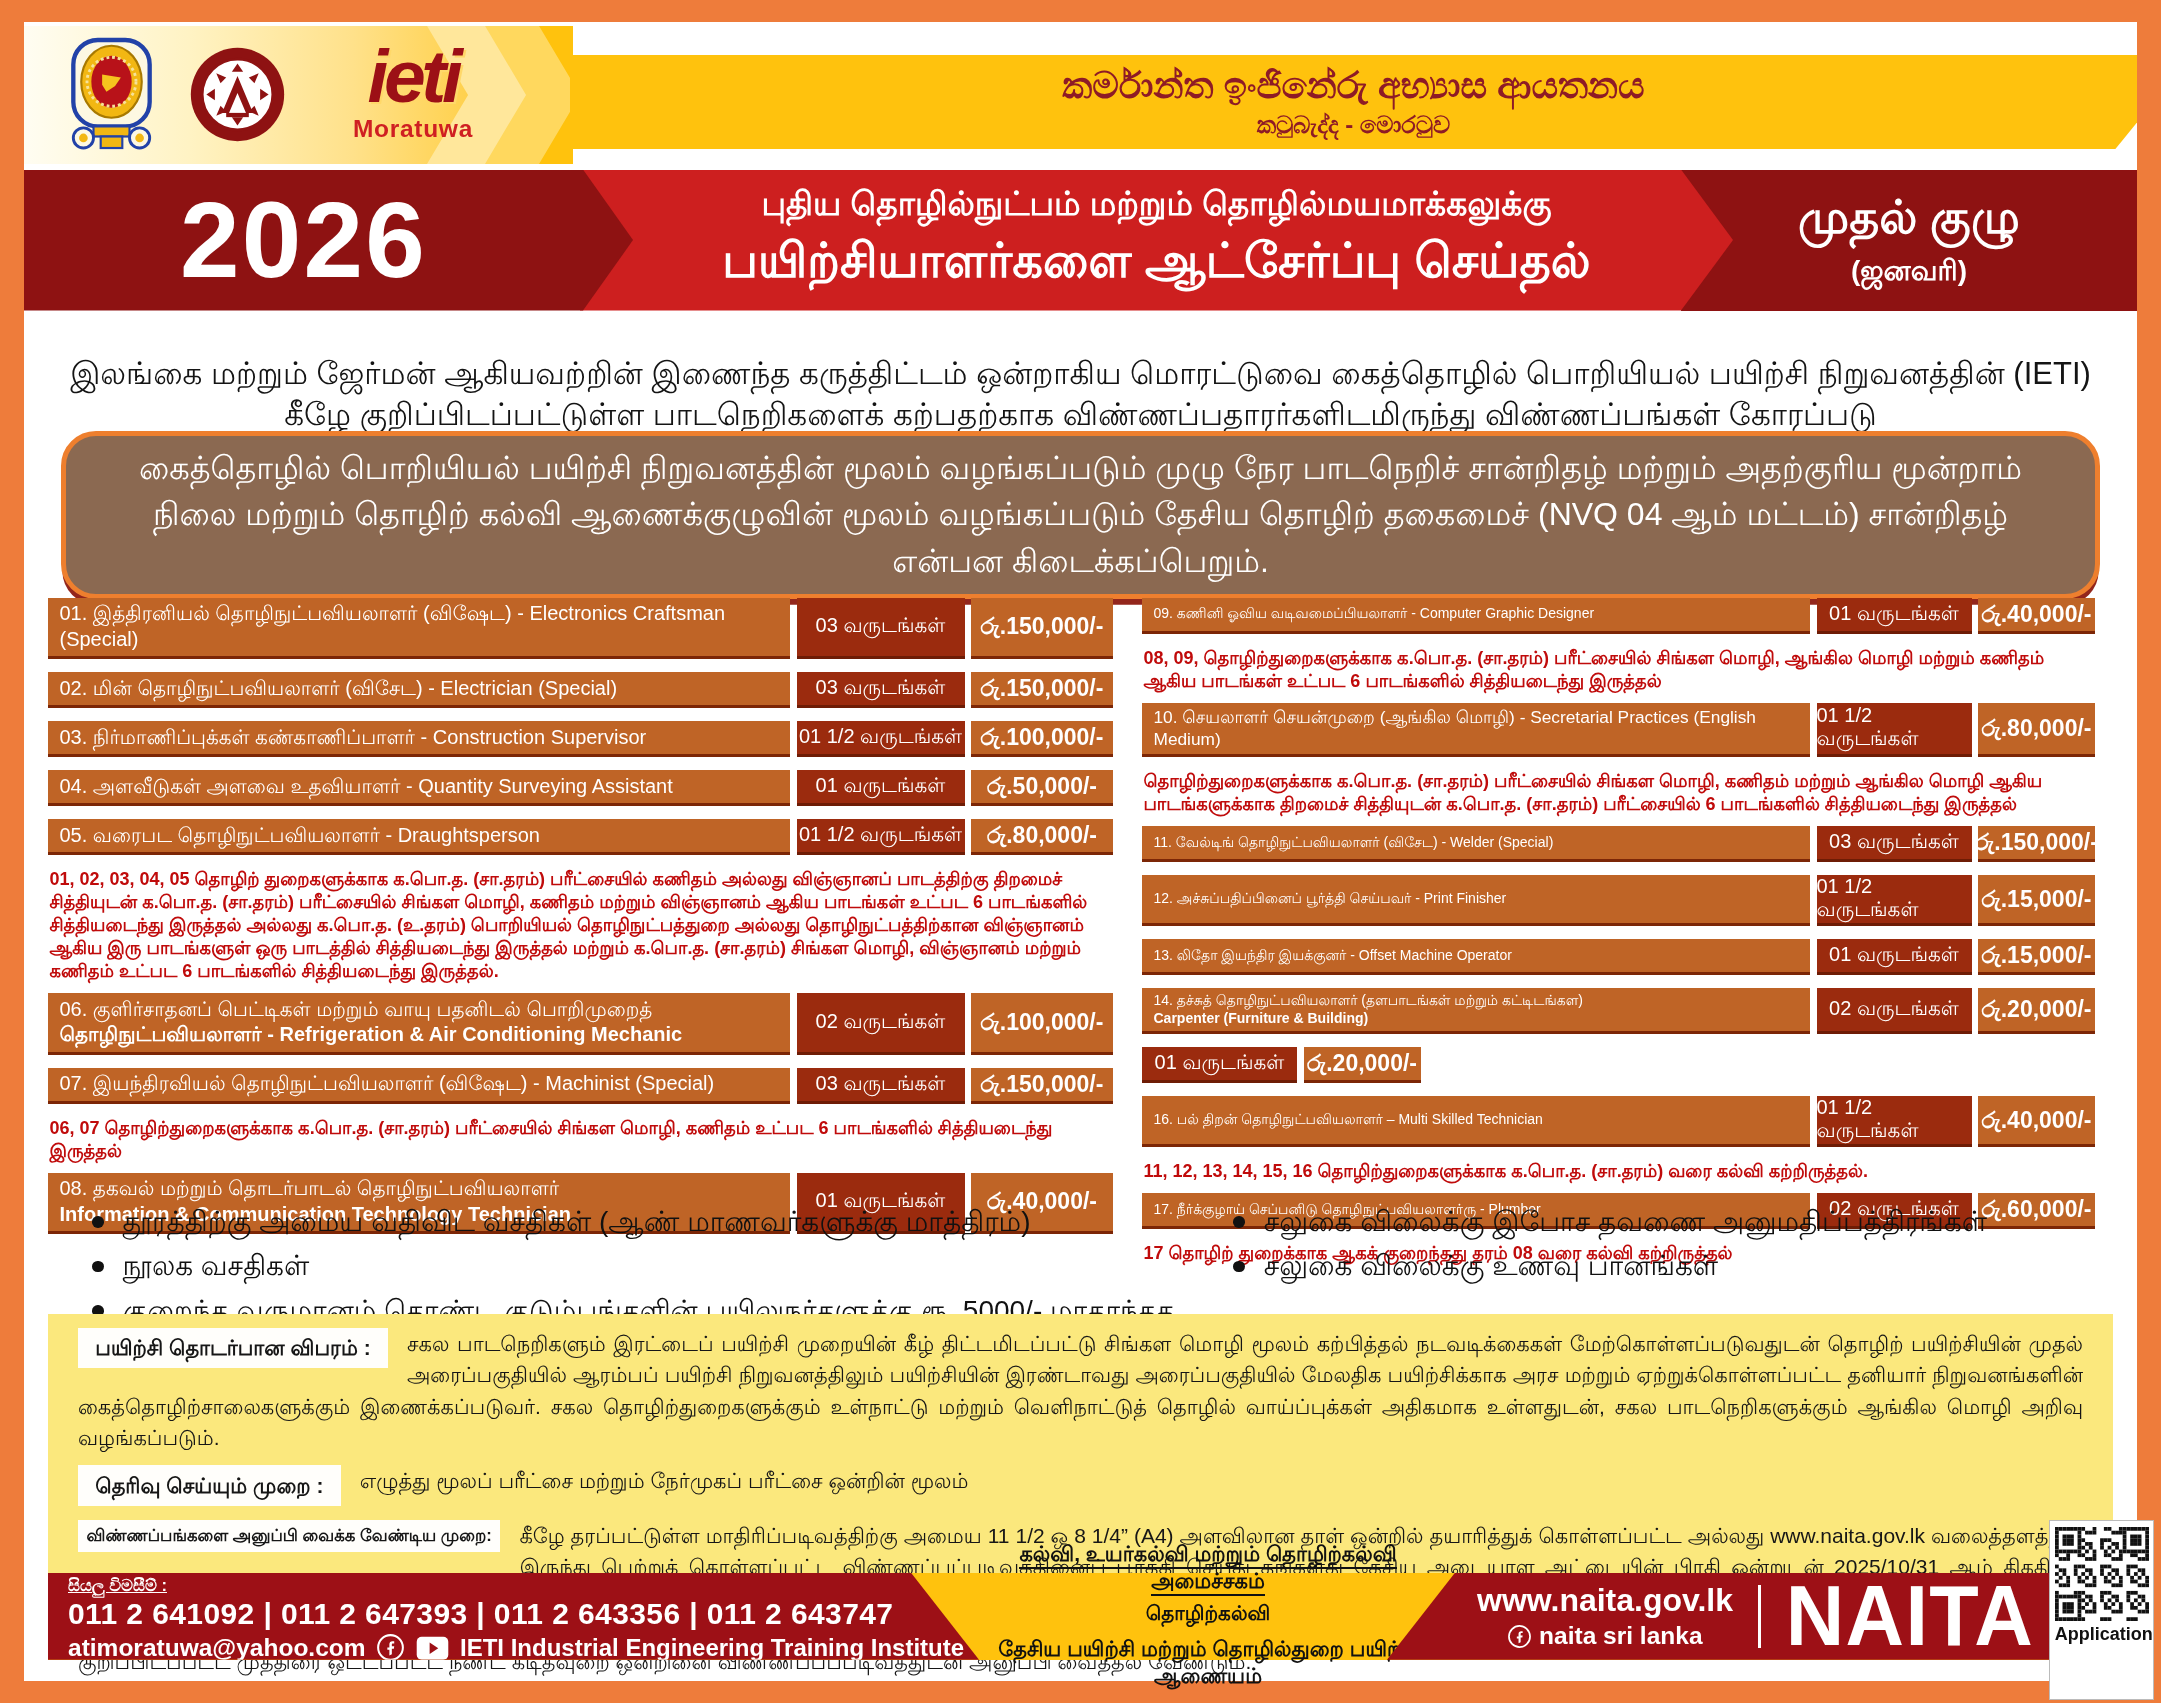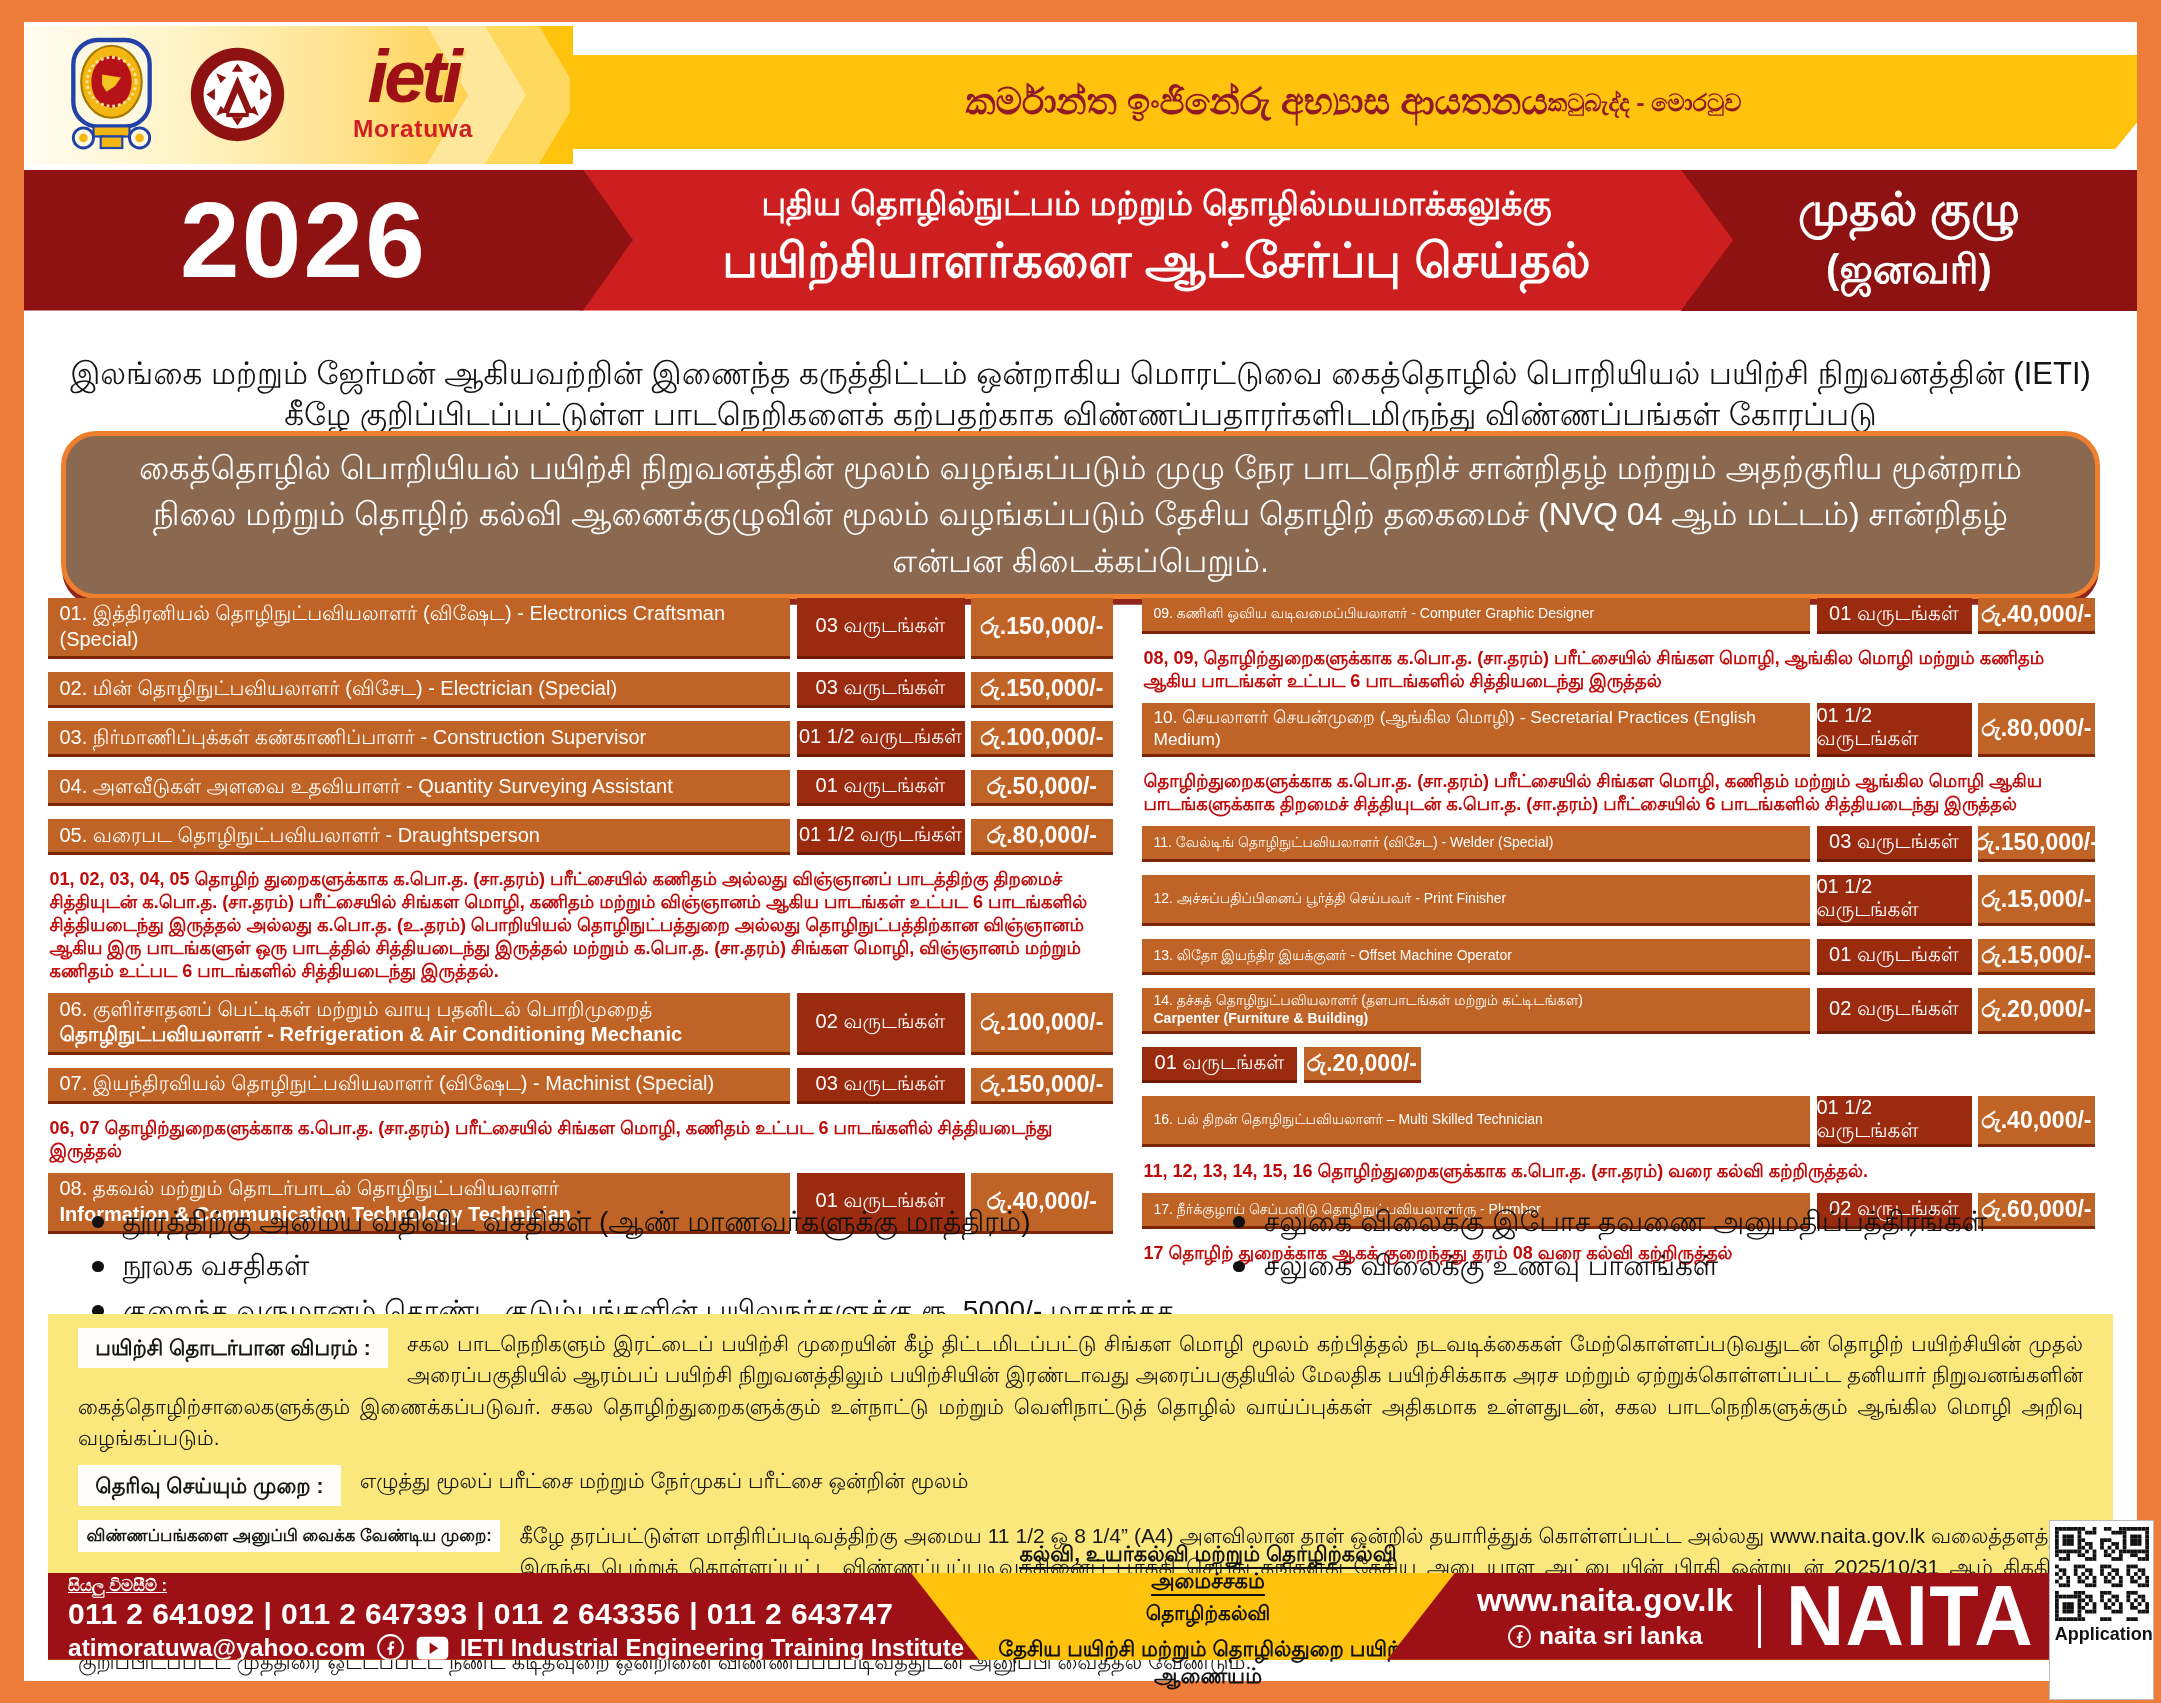--- a/index.html
+++ b/index.html
@@ -14,39 +14,39 @@
   .chev{position:absolute;top:0;height:100%;width:108px;
         clip-path:polygon(0 0,62% 0,100% 50%,62% 100%,0 100%,38% 50%);}
   .emblem{position:absolute;left:45px;top:11.5px;}
   .naita-round{position:absolute;left:164px;top:19px;}
   .ieti-logo{position:absolute;left:288px;top:13px;width:202px;text-align:center;}
   .ieti-word{font-size:75px;font-weight:900;font-style:italic;color:#9c1016;line-height:1;
              letter-spacing:-4.3px;text-shadow:2.2px 2.2px 0 #ffd869;}
   .ieti-sub{font-size:24.5px;font-weight:700;color:#cf1f22;margin-top:1.4px;letter-spacing:0.7px;}
   .org-band{position:absolute;left:546px;right:0;top:29px;height:94px;background:#ffc20d;
             clip-path:polygon(0 0,100% 0,100% 72%,calc(100% - 21.6px) 100%,0 100%);
-            display:flex;align-items:center;justify-content:center;color:#8e1b26;}
+            display:flex;flex-direction:column;align-items:center;justify-content:center;color:#8e1b26;}
   .org-line1{font-size:37px;font-weight:700;line-height:1.15;}
   .org-line2{font-size:24px;font-weight:700;margin-top:2.9px;}
 
   
   .band{position:absolute;top:148px;left:0;width:100%;height:141px;}
   .band-left{position:absolute;left:0;top:0;width:609px;height:100%;background:#8e1212;z-index:3;
              clip-path:polygon(0 0,calc(100% - 50px) 0,100% 50%,calc(100% - 50px) 100%,0 100%);
              display:flex;align-items:center;justify-content:center;}
   .band-year{color:#fff;font-size:107px;font-weight:800;letter-spacing:2.2px;padding-right:50px;}
   .band-mid{position:absolute;left:556px;top:0;width:1153px;height:100%;background:#cd1f1f;z-index:2;
             clip-path:polygon(0 0,calc(100% - 52px) 0,100% 50%,calc(100% - 52px) 100%,0 100%);
             display:flex;flex-direction:column;align-items:center;justify-content:center;color:#fff;}
   .band-mid .l1{font-size:33px;font-weight:600;}
   .band-mid .l2{font-size:48px;font-weight:800;margin-top:5.8px;}
   .band-right{position:absolute;left:1657px;right:0;top:0;height:100%;background:#8e1212;z-index:1;
               display:flex;flex-direction:column;align-items:center;justify-content:center;color:#fff;}
   .band-right .g1{font-size:46px;font-weight:800;}
-  .band-right .g2{font-size:40px;font-weight:700;margin-top:4.3px;}
+  .band-right .g2{font-size:28px;font-weight:700;margin-top:4.3px;}
 
   
   .intro{position:absolute;top:301px;left:43px;right:43px;text-align:center;color:#141414;
          font-size:31px;line-height:1.32;font-weight:500;}
 
   
   .cert{position:absolute;top:409px;left:37px;right:37px;height:168px;background:#8b6951;
         border:5px solid #ee7f2e;border-radius:35px;box-sizing:border-box;
         box-shadow:0 7.2px 0 -1.4px #93261c;display:flex;align-items:center;justify-content:center;
         color:#fff;text-align:center;font-size:32px;line-height:1.45;padding:5.8px 50px;}

